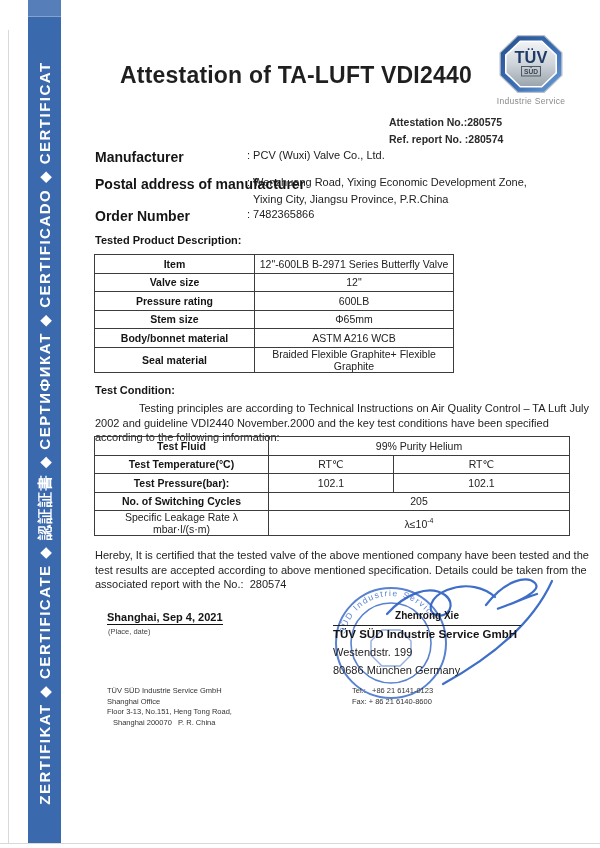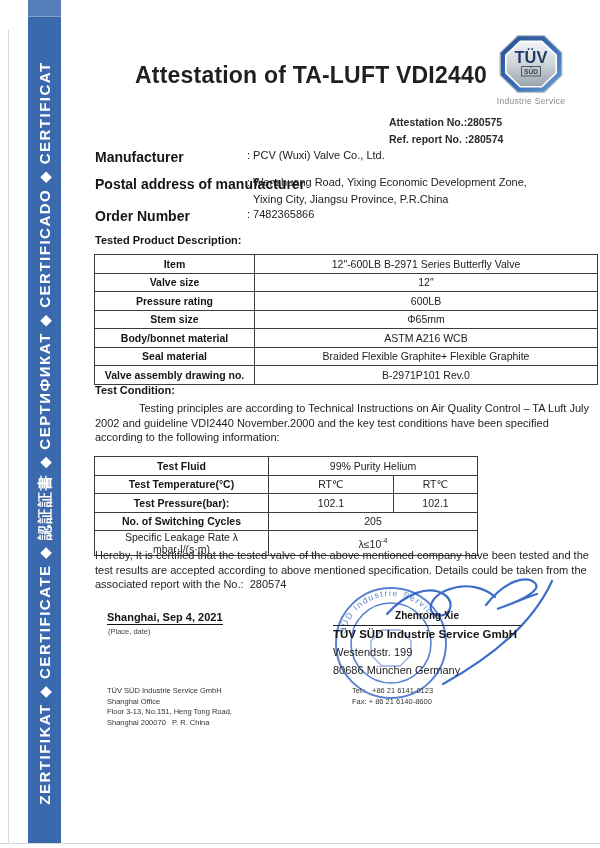--- a/index.html
+++ b/index.html
@@ -16,21 +16,21 @@
   
   .ribbon{left:28px;top:0;width:33px;height:843px;background:var(--ribbon_blue,#3b69ae);}
   .ribbon-top{left:28px;top:0;width:33px;height:16px;background:rgba(255,255,255,.14);border-bottom:1px solid rgba(255,255,255,.28);}
   .ribbon-text{
     left:28px;top:836px;width:806px;height:33px;
     transform:rotate(-90deg);transform-origin:0 0;
     color:#ffffff;font-size:15px;font-weight:bold;letter-spacing:1.5px;
     line-height:33px;text-align:center;white-space:pre;
   }
   
-  .title{left:115px;top:62px;width:392px;text-align:center;font-size:23px;font-weight:bold;color:#1f1f1f;letter-spacing:.2px;}
+  .title{left:100px;top:62px;width:392px;text-align:center;font-size:23px;font-weight:bold;color:#1f1f1f;letter-spacing:.2px;}
   .logo-wrap{left:499px;top:35px;width:64px;height:58px;}
   .logo-sub{left:486px;top:96px;width:90px;text-align:center;font-size:8.5px;color:#8a8a8a;letter-spacing:.3px;}
   .att-no{left:389px;top:116px;font-size:10.5px;font-weight:bold;}
   .ref-no{left:389px;top:133px;font-size:10.5px;font-weight:bold;}
   
   .lbl{font-size:14px;font-weight:bold;color:#151515;}
   .val{font-size:11px;color:#222;}
   .sec-head{font-size:11px;font-weight:bold;color:#151515;}
   
   table{border-collapse:collapse;table-layout:fixed;}
@@ -91,21 +91,21 @@
 
 <div class="abs lbl line" style="left:95px;top:176px;">Postal address of manufacturer</div>
 <div class="abs val line" style="left:247px;top:176px;">: Wenzhuang Road, Yixing Economic Development Zone,</div>
 <div class="abs val line" style="left:253px;top:193px;">Yixing City, Jiangsu Province, P.R.China</div>
 
 <div class="abs lbl line" style="left:95px;top:208px;">Order Number</div>
 <div class="abs val line" style="left:247px;top:208px;">: 7482365866</div>
 
 <div class="abs sec-head line" style="left:95px;top:234px;">Tested Product Description:</div>
 
-<table class="abs" style="left:94px;top:254px;width:504px;padding-left:21px;">
+<table class="abs" style="left:94px;top:254px;width:360px;padding-left:21px;">
   <colgroup>
       <col style="width:160px">
       <col>
     </colgroup>
   <tbody>
       <tr>
         <td class="cl">Item</td>
         <td>12"-600LB B-2971 Series Butterfly Valve</td>
       </tr>
   <tr>
@@ -121,33 +121,29 @@
         <td>Φ65mm</td>
       </tr>
   <tr>
         <td class="cl">Body/bonnet material</td>
         <td>ASTM A216 WCB</td>
       </tr>
   <tr>
         <td class="cl">Seal material</td>
         <td>Braided Flexible Graphite+ Flexible Graphite</td>
       </tr>
-  <tr>
-        <td class="cl">Valve assembly drawing no.</td>
-        <td>B-2971P101 Rev.0</td>
-      </tr>
 </tbody>
   </table>
 
 <div class="abs sec-head line" style="left:95px;top:384px;">Test Condition:</div>
 <div class="abs para line" style="left:95px;top:402px;margin-left:44px;">Testing principles are according to Technical Instructions on Air Quality Control – TA Luft July</div>
 <div class="abs para line" style="left:95px;top:416.5px;">2002 and guideline VDI2440 November.2000 and the key test conditions have been specified</div>
 <div class="abs para line" style="left:95px;top:431px;">according to the following information:</div>
 
-<table class="abs" style="left:94px;top:456px;width:384px;">
+<table class="abs" style="left:94px;top:436px;width:476px;">
   <colgroup>
       <col style="width:174px">
       <col style="width:125px">
       <col>
     </colgroup>
   <tbody>
       <tr>
         <td class="cl">Test Fluid</td>
         <td colspan="2">99% Purity Helium</td>
       </tr>
@@ -205,15 +201,15 @@
 
 <div class="abs signer line" style="left:333px;top:610px;width:188px;">Zhenrong Xie</div>
 <div class="abs sig-line" style="left:333px;top:625px;width:188px;"></div>
 <div class="abs company line" style="left:333px;top:628px;">TÜV SÜD Industrie Service GmbH</div>
 <div class="abs addr line" style="left:333px;top:646px;">Westendstr. 199</div>
 <div class="abs addr line" style="left:333px;top:664px;">80686 München Germany</div>
 
 <div class="abs foot line" style="left:107px;top:686px;">TÜV SÜD Industrie Service GmbH</div>
 <div class="abs foot line" style="left:107px;top:696.5px;">Shanghai Office</div>
 <div class="abs foot line" style="left:107px;top:707px;">Floor 3-13, No.151, Heng Tong Road,</div>
-<div class="abs foot line" style="left:107px;top:717.5px;">Shanghai 200070   P. R. China</div>
+<div class="abs foot line" style="left:113px;top:717.5px;">Shanghai 200070   P. R. China</div>
 <div class="abs foot line" style="left:352px;top:686px;">Tel.:   +86 21 6141-0123</div>
 <div class="abs foot line" style="left:352px;top:696.5px;">Fax: + 86 21 6140-8600</div>
 
 </body></html>

